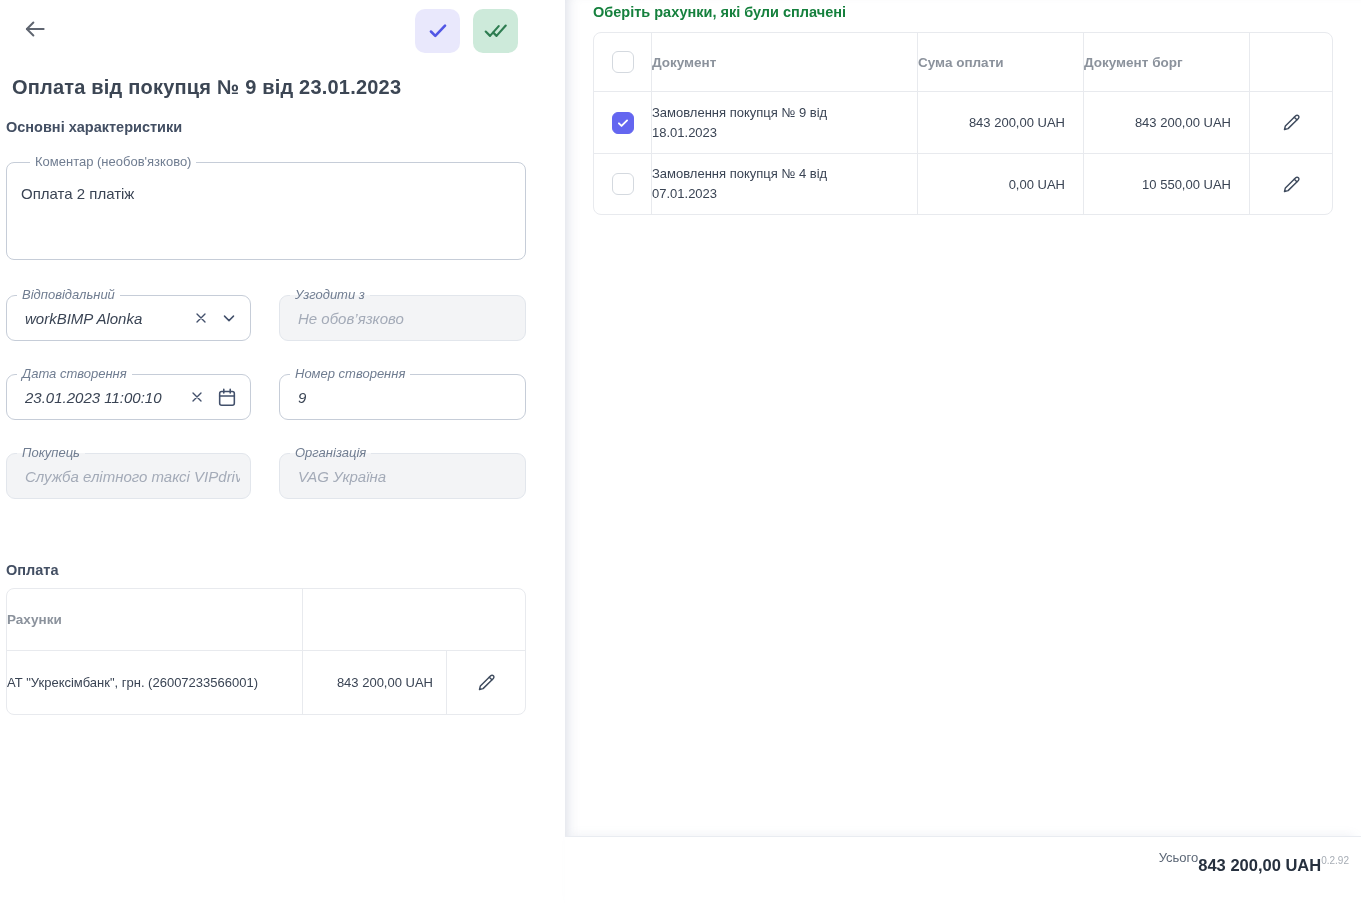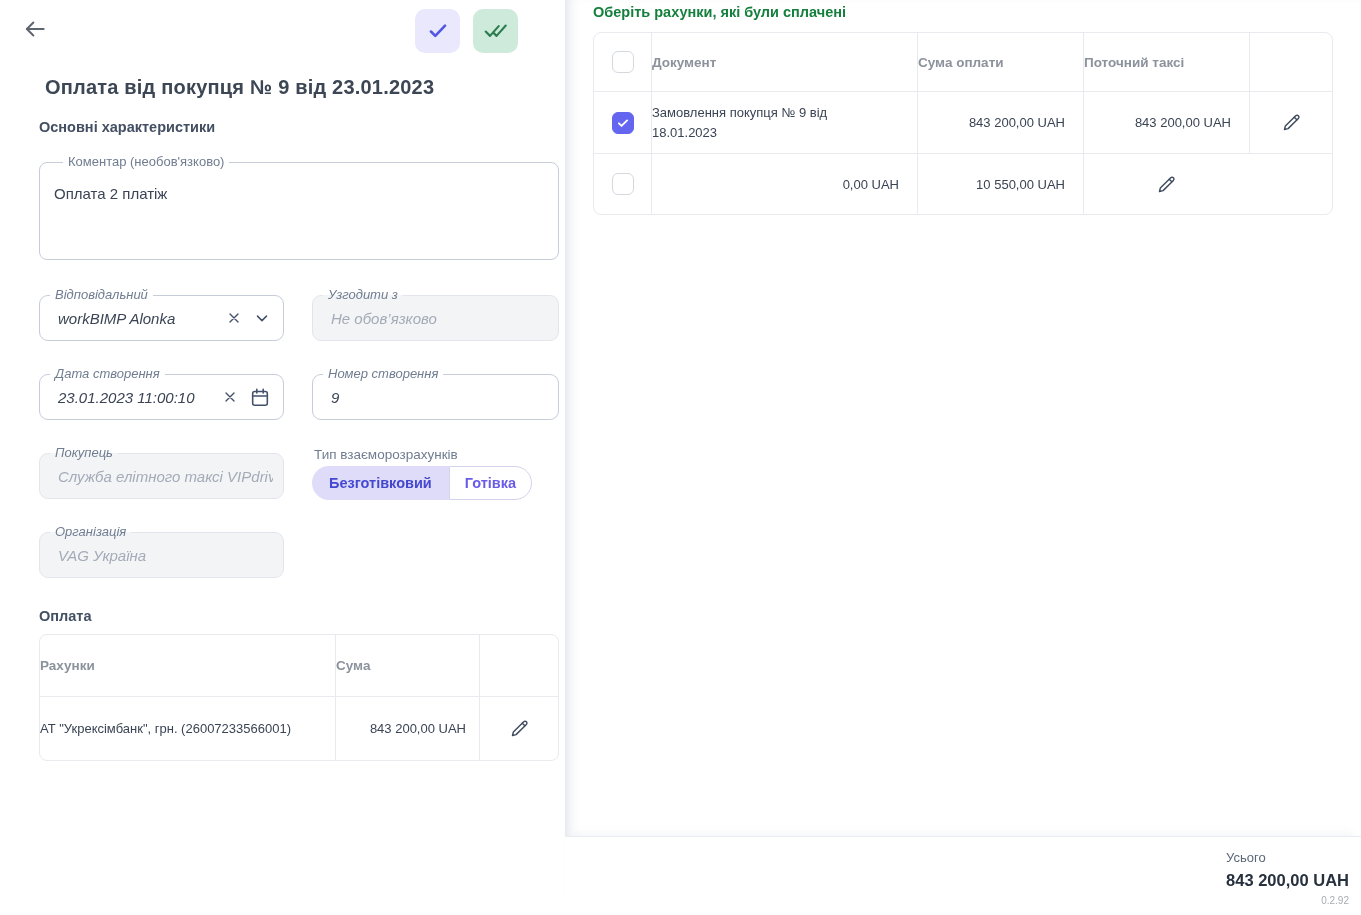--- a/index.html
+++ b/index.html
@@ -29,21 +29,21 @@
   .app{display:flex;width:1361px;height:915px;}
 
   
   .left-panel{width:565px;flex-shrink:0;position:relative;background:#fff;}
   .back-btn{position:absolute;left:20px;top:14px;width:30px;height:30px;border:none;background:transparent;cursor:pointer;color:#5f6570;display:flex;align-items:center;justify-content:center;}
   .actions{position:absolute;top:9px;right:47px;display:flex;gap:13px;}
   .action-btn{width:45px;height:44px;border:none;border-radius:10px;cursor:pointer;display:flex;align-items:center;justify-content:center;}
   .action-btn.blue{background:var(--btn-blue-bg);color:var(--accent-purple);}
   .action-btn.green{background:var(--btn-green-bg);color:var(--btn-green-icon);}
 
-  .left-inner{padding:76px 0 0 6px;width:526px;margin-left:33px;}
+  .left-inner{padding:76px 0 0 6px;width:526px;}
   .page-title{font-size:20px;font-weight:bold;color:var(--text-heading);margin-left:6px;letter-spacing:.2px;}
   .section-title{margin-top:20px;font-size:14.5px;font-weight:bold;color:var(--section-color);}
 
   .field{position:relative;border:1px solid var(--border-input);border-radius:9px;background:#fff;}
   .field .flabel{position:absolute;top:-9px;left:10px;font-size:13px;color:var(--label);background:#fff;padding:0 5px;white-space:nowrap;}
   .comment-field{margin-top:27px;width:520px;height:98px;border-radius:8px;padding:22px 14px 0 14px;font-size:15px;color:var(--text-dark);}
   .comment-field .flabel{left:23px;}
 
   .fgrid{margin-top:35px;display:grid;grid-template-columns:245px 247px;column-gap:28px;row-gap:33px;}
   .input-field{height:46px;display:flex;align-items:center;padding:0 10px 0 18px;font-size:15px;font-style:italic;}
@@ -88,21 +88,21 @@
   .rtable .body-row{height:61px;}
   .doc-cell{line-height:20px;padding-right:26px;}
   .rtable .tcell.num{padding-right:18px;}
 
   .checkbox{width:22px;height:22px;border-radius:6px;border:1.5px solid #d4d9df;background:#fff;cursor:pointer;display:flex;align-items:center;justify-content:center;color:#fff;}
   .checkbox[data-checked="true"]{background:var(--checkbox-purple);border-color:var(--checkbox-purple);}
 
   .edit-btn{border:none;background:transparent;cursor:pointer;color:#3f4b5e;display:flex;align-items:center;justify-content:center;width:36px;height:36px;}
 
   .right-footer{position:absolute;left:0;right:0;bottom:0;height:79px;background:#fff;border-top:1px solid #e9ecf1;box-shadow:0 -7px 10px -7px rgba(125,140,175,.14);}
-  .totals{position:absolute;right:12px;top:13px;display:flex;flex-direction:column;}
+  .totals{position:absolute;right:12px;top:13px;display:flex;}
   .total-label{font-size:13px;color:#5c6776;}
   .total-value{margin-top:6px;font-size:16.5px;font-weight:bold;color:#26303e;}
   .version{margin-top:5px;font-size:10px;color:#a7adb5;text-align:right;}
 </style>
 </head>
 <body>
 
 <div class="app">
 
   <div class="left-panel">
@@ -197,41 +197,33 @@
         <div class="field input-field">
           <span class="flabel">Номер створення</span>
           <span class="val">9</span>
         </div>
 
         <div class="field input-field disabled">
           <span class="flabel">Покупець</span>
           <span class="val">Служба елітного таксі VIPdriv</span>
         </div>
 
-        <div class="toggle-wrap">
-          <span class="toggle-label">Тип взаєморозрахунків</span>
-          <div class="seg">
-            <button class="seg-btn selected">Безготівковий</button>
-            <button class="seg-btn unselected">Готівка</button>
-          </div>
-        </div>
 
         <div class="field input-field disabled">
           <span class="flabel">Організація</span>
           <span class="val">VAG Україна</span>
         </div>
         <div></div>
       </div>
 
       <h2 class="payment-heading">Оплата</h2>
 
       <div class="tbl ltable">
         <div class="trow thead-row">
           <div class="tcell head">Рахунки</div>
-          <div class="tcell head">Сума</div>
           <div class="tcell"></div>
         </div>
         <div class="trow body-row">
           <div class="tcell">АТ "Укрексімбанк", грн. (26007233566001)</div>
           <div class="tcell num">843 200,00 UAH</div>
           <div class="tcell center">
             <button class="edit-btn">
               <span style="display:flex;">
                   <svg width="23" height="23" viewBox="0 0 24 24" fill="none" stroke="currentColor" stroke-width="1.5" stroke-linejoin="round" stroke-linecap="round">
                     <path d="M4.7 19.3l.9-3.7L16.4 5a1.95 1.95 0 0 1 2.76 2.76L8.4 18.4l-3.7.9z"></path>
@@ -250,21 +242,21 @@
 
     <div class="tbl rtable">
       <div class="trow thead-row">
         <div class="tcell center">
           <div class="checkbox" data-checked="false">
             
           </div>
         </div>
         <div class="tcell head">Документ</div>
         <div class="tcell head">Сума оплати</div>
-        <div class="tcell head">Поточний таксі</div>
+        <div class="tcell head">Документ борг</div>
         <div class="tcell"></div>
       </div>
 
       <div class="trow body-row">
         <div class="tcell center">
           <div class="checkbox" data-checked="true">
             <svg width="14" height="14" viewBox="0 0 24 24" fill="none" stroke="currentColor" stroke-width="3.2" stroke-linecap="round" stroke-linejoin="round">
                 <path d="M5 12.5l4.5 4.5L19 7.5"></path>
               </svg>
           </div>
@@ -283,20 +275,21 @@
           </button>
         </div>
       </div>
 
       <div class="trow body-row">
         <div class="tcell center">
           <div class="checkbox" data-checked="false">
             
           </div>
         </div>
+        <div class="tcell doc-cell">Замовлення покупця № 4 від 07.01.2023</div>
         <div class="tcell num">0,00 UAH</div>
         <div class="tcell num">10 550,00 UAH</div>
         <div class="tcell center">
           <button class="edit-btn">
             <span style="display:flex;">
                 <svg width="23" height="23" viewBox="0 0 24 24" fill="none" stroke="currentColor" stroke-width="1.5" stroke-linejoin="round" stroke-linecap="round">
                   <path d="M4.7 19.3l.9-3.7L16.4 5a1.95 1.95 0 0 1 2.76 2.76L8.4 18.4l-3.7.9z"></path>
                   <path d="M14.9 6.5l2.7 2.7"></path>
                 </svg>
               </span>

